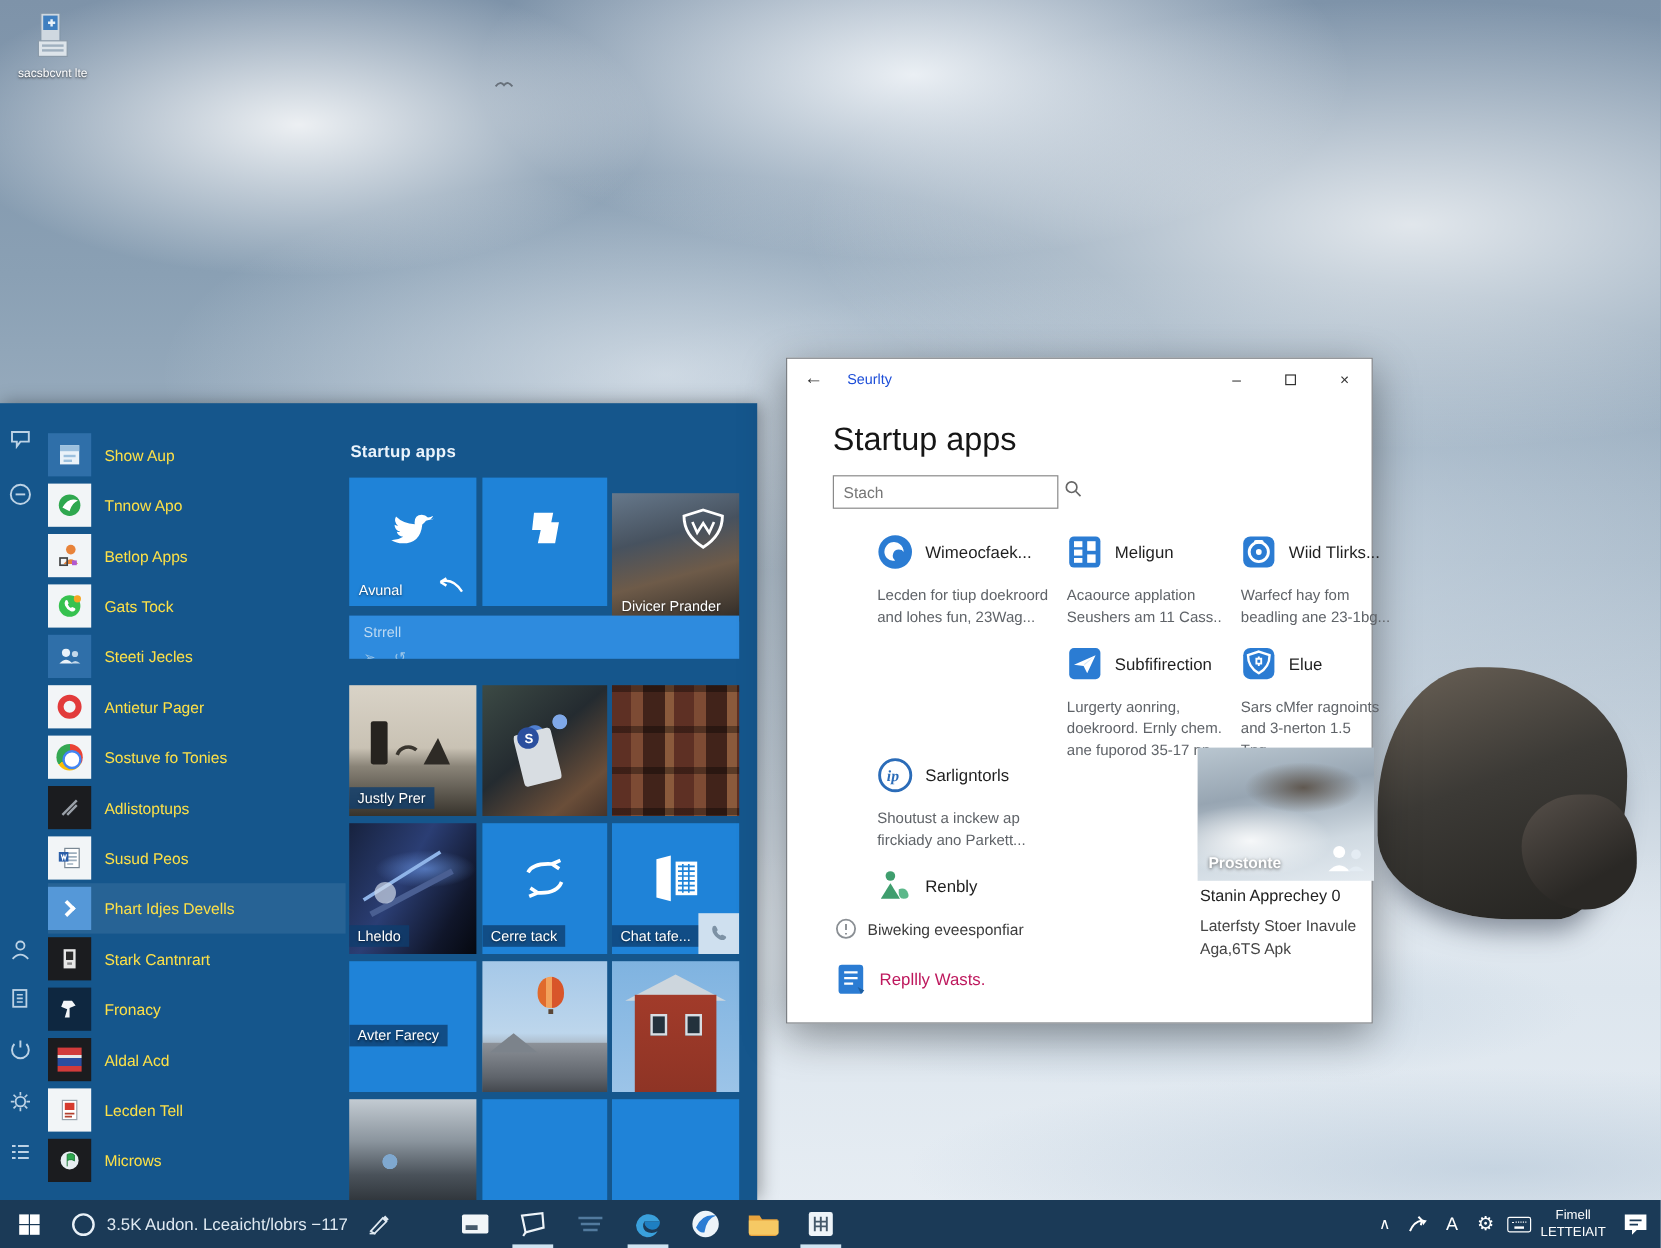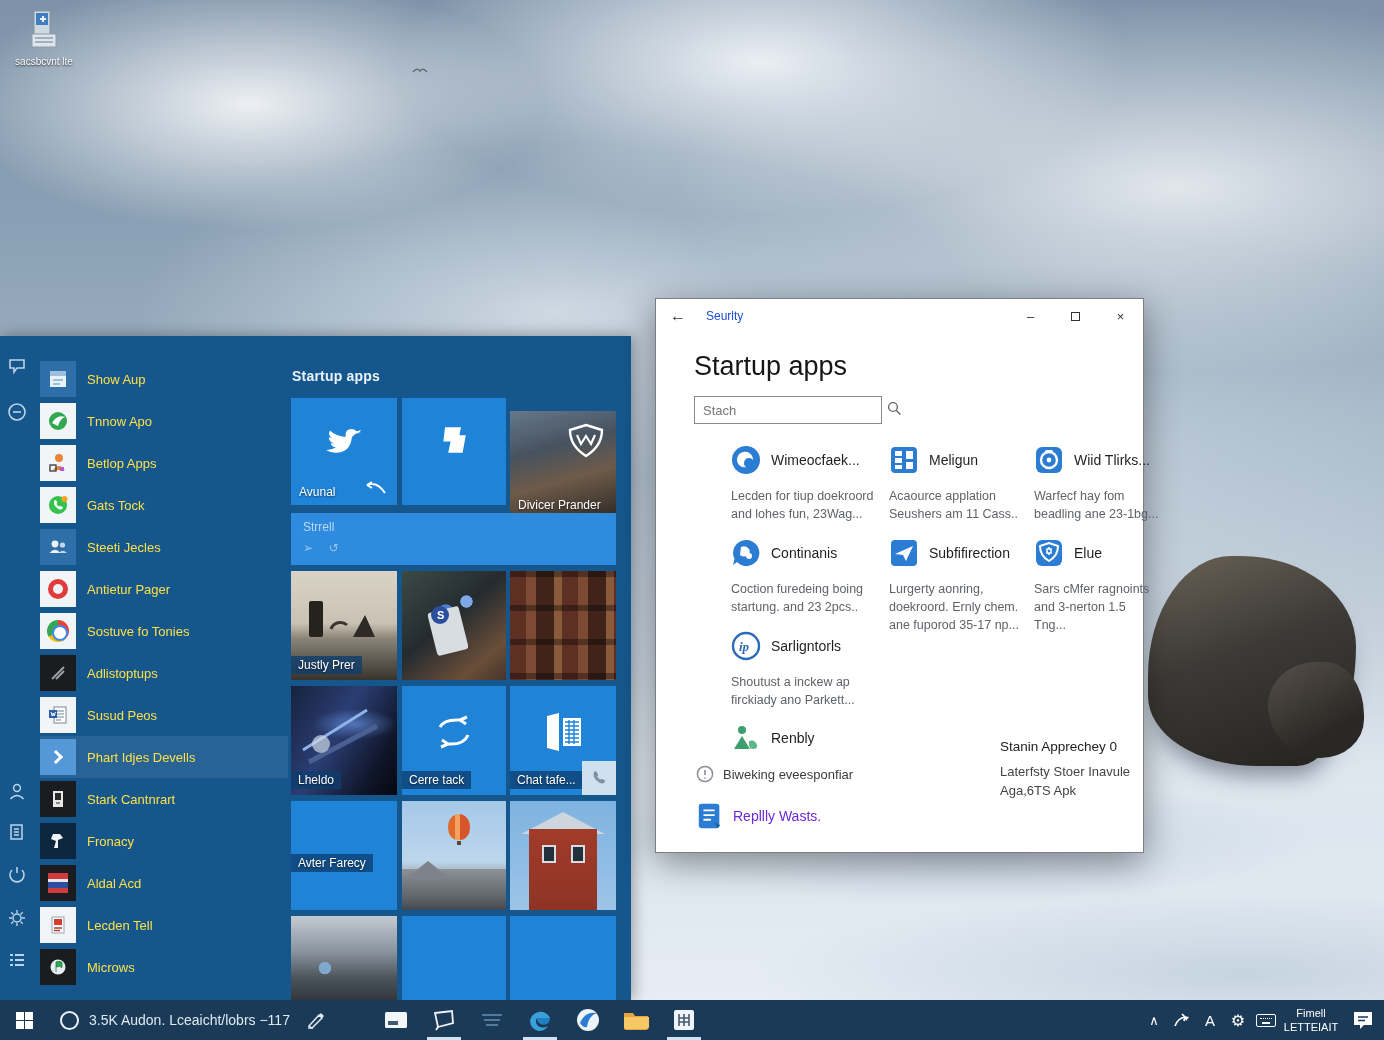--- a/index.html
+++ b/index.html
@@ -413,21 +413,21 @@
   </div>
 
   <div class="tile ph-divicer" style="left:510px; top:62px; width:106px; height:107px;">
     <svg width="40" height="36" viewBox="0 0 40 36" style="position:absolute; right:10px; top:12px;">
       <path d="M20 2 L36 7 q0 16 -16 26 Q4 23 4 7 z" fill="none" stroke="#fff" stroke-width="2.4"></path>
       <path d="M11 12 l4 9 l5 -8 l5 8 l4 -9" fill="none" stroke="#fff" stroke-width="2.2"></path>
     </svg>
     <span class="tile-label">Divicer Prander</span>
   </div>
 
-  <div class="tile banner" style="left:291px; top:177px; width:325px; height:52px;">
+  <div class="tile banner" style="left:291px; top:177px; width:325px; height:36px;">
     <span class="b-title">Strrell</span>
     <span class="b-icons">➢ ↺</span>
   </div>
 
   <div class="tile ph-justly" style="left:291px; top:235px; width:106px; height:109px;">
     <svg width="80" height="46" viewBox="0 0 80 46" style="position:absolute; left:10px; top:28px;">
       <rect x="8" y="2" width="14" height="36" rx="2" fill="#26231f"></rect>
       <path d="M30 30 a10 10 0 0 1 16 -4" stroke="#3a362f" stroke-width="3" fill="none"></path>
       <path d="M52 38 l12 -22 l10 22 z" fill="#2e2b26"></path>
     </svg>
@@ -565,33 +565,20 @@
             <circle cx="15" cy="15" r="8" fill="none" stroke="#fff" stroke-width="2.4"></circle>
             <circle cx="15" cy="15" r="2.4" fill="#fff"></circle>
             <rect x="11" y="5" width="8" height="3" rx="1.5" fill="#fff"></rect>
           </svg>
       </div>
       <span class="entry-name">Wiid Tlirks...</span>
     </div>
     <p class="entry-desc">Warfecf hay fom beadling ane 23-1bg...</p>
   </div>
 
-  <div class="app-entry" style="left:40px; top:239px; width:152px;">
-    <div class="entry-head">
-      <div class="entry-ic">
-        <svg viewBox="0 0 30 30">
-            <path d="M15 2 a13 13 0 1 1 -9 22 l-4 3 l1.5 -6 A13 13 0 0 1 15 2" fill="#2b7cd3"></path>
-            <path d="M10 9 q5 -2 8 2 q2 3 -1 6 q-4 3 -8 0 z" fill="#fff"></path>
-            <circle cx="18" cy="18" r="3" fill="#fff"></circle>
-          </svg>
-      </div>
-      <span class="entry-name">Continanis</span>
-    </div>
-    <p class="entry-desc">Coction furedeing boing startung. and 23 2pcs..</p>
-  </div>
 
   <div class="app-entry" style="left:198px; top:239px; width:140px;">
     <div class="entry-head">
       <div class="entry-ic">
         <svg viewBox="0 0 30 30">
             <rect x="2" y="2" width="26" height="26" rx="4" fill="#2b7cd3"></rect>
             <path d="M6 16 L24 8 L17 23 L14 17 z" fill="#fff"></path>
             <path d="M14 17 L24 8 L15 15 z" fill="#cfe2f5"></path>
           </svg>
       </div>
@@ -649,23 +636,32 @@
   </div>
 
   <div class="mini-line" style="left:40px; top:503px;">
     <svg width="28" height="28" viewBox="0 0 30 30">
       <rect x="3" y="2" width="22" height="26" rx="3" fill="#2b7cd3"></rect>
       <g stroke="#fff" stroke-width="2">
           <path d="M8 9 h12 M8 14 h12 M8 19 h8"></path>
         </g>
       <path d="M20 22 l6 3 l-3 3 z" fill="#1d5ea0"></path>
     </svg>
-    <span class="txt" style="font-size:14px; color:#6d28d9;">Repllly Wasts.</span>
-  </div>
-
+    <span class="txt" style="font-size:14px; color:#be185d;">Repllly Wasts.</span>
+  </div>
+
+  <div class="promo-card">
+    <span class="promo-label">Prostonte</span>
+    <svg class="promo-people" width="34" height="26" viewBox="0 0 34 26">
+      <circle cx="11" cy="8" r="5" fill="#fff"></circle>
+        <path d="M2 24 q9 -10 18 0 z" fill="#fff"></path>
+      <circle cx="25" cy="10" r="4" fill="#e4ecf3"></circle>
+        <path d="M18 24 q7 -8 14 0 z" fill="#e4ecf3"></path>
+    </svg>
+  </div>
   <div class="promo-lines">
     <div class="l1">Stanin Apprechey 0</div>
     <div class="l2">Laterfsty Stoer Inavule</div>
     <div class="l3">Aga,6TS Apk</div>
   </div>
 </div>
 
 <div class="taskbar">
   <div class="tb-start">
     <div class="win-logo">

